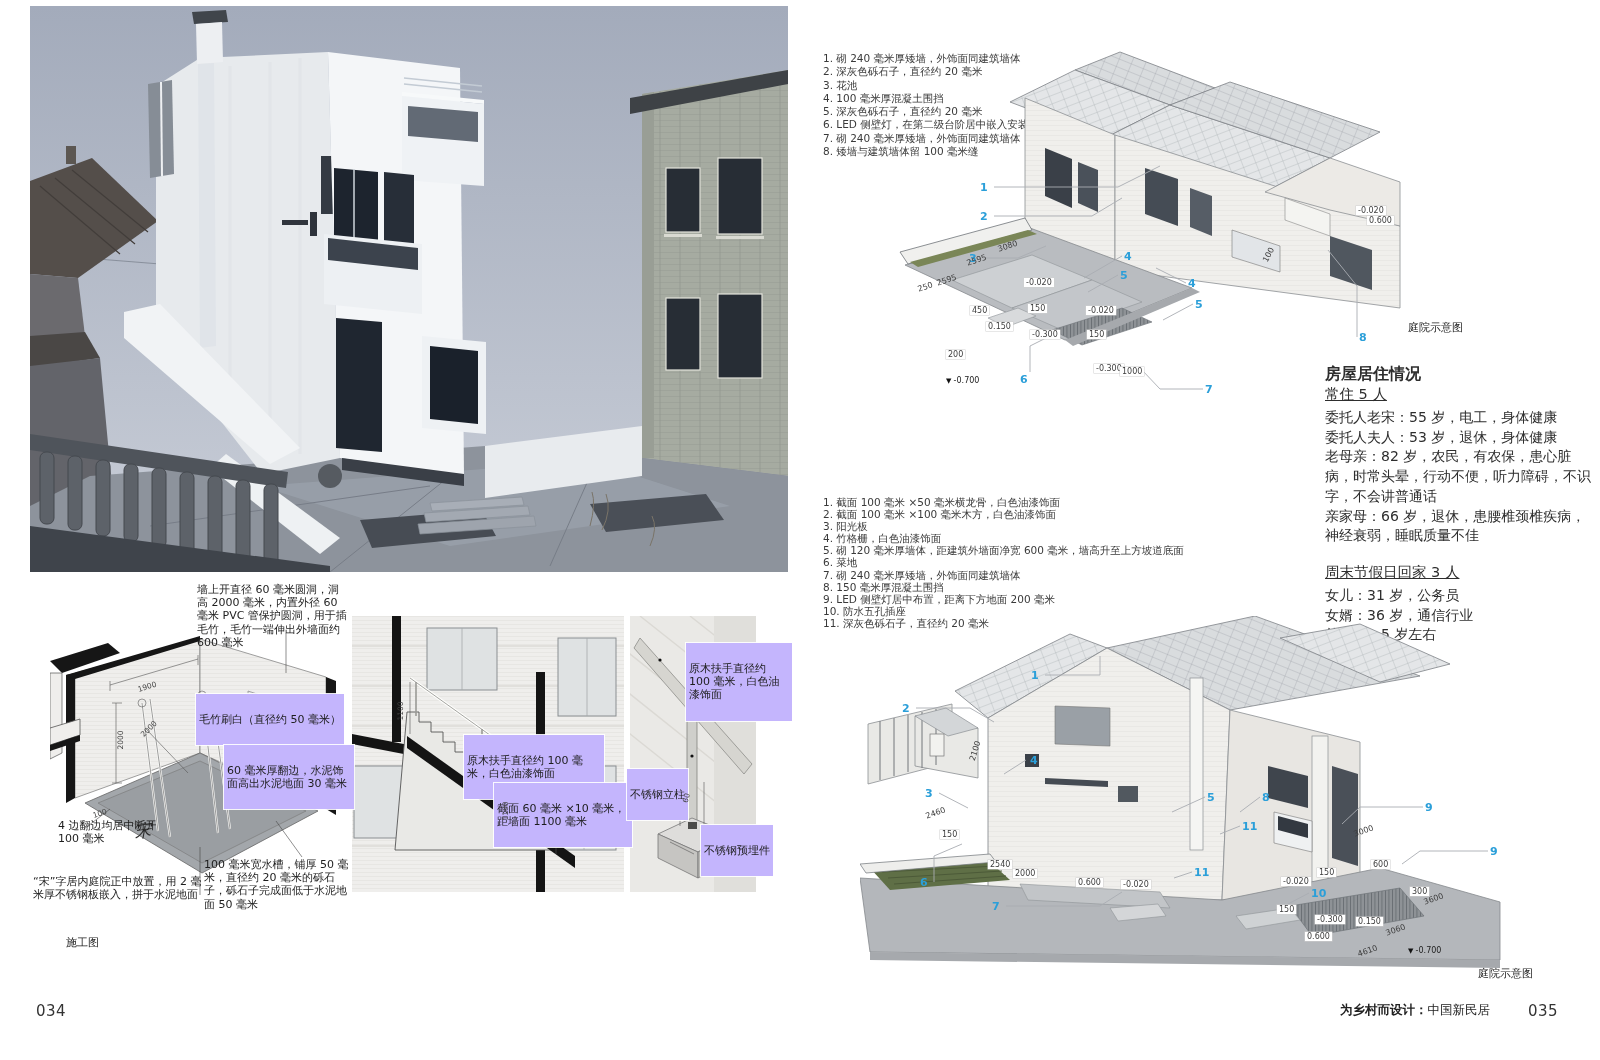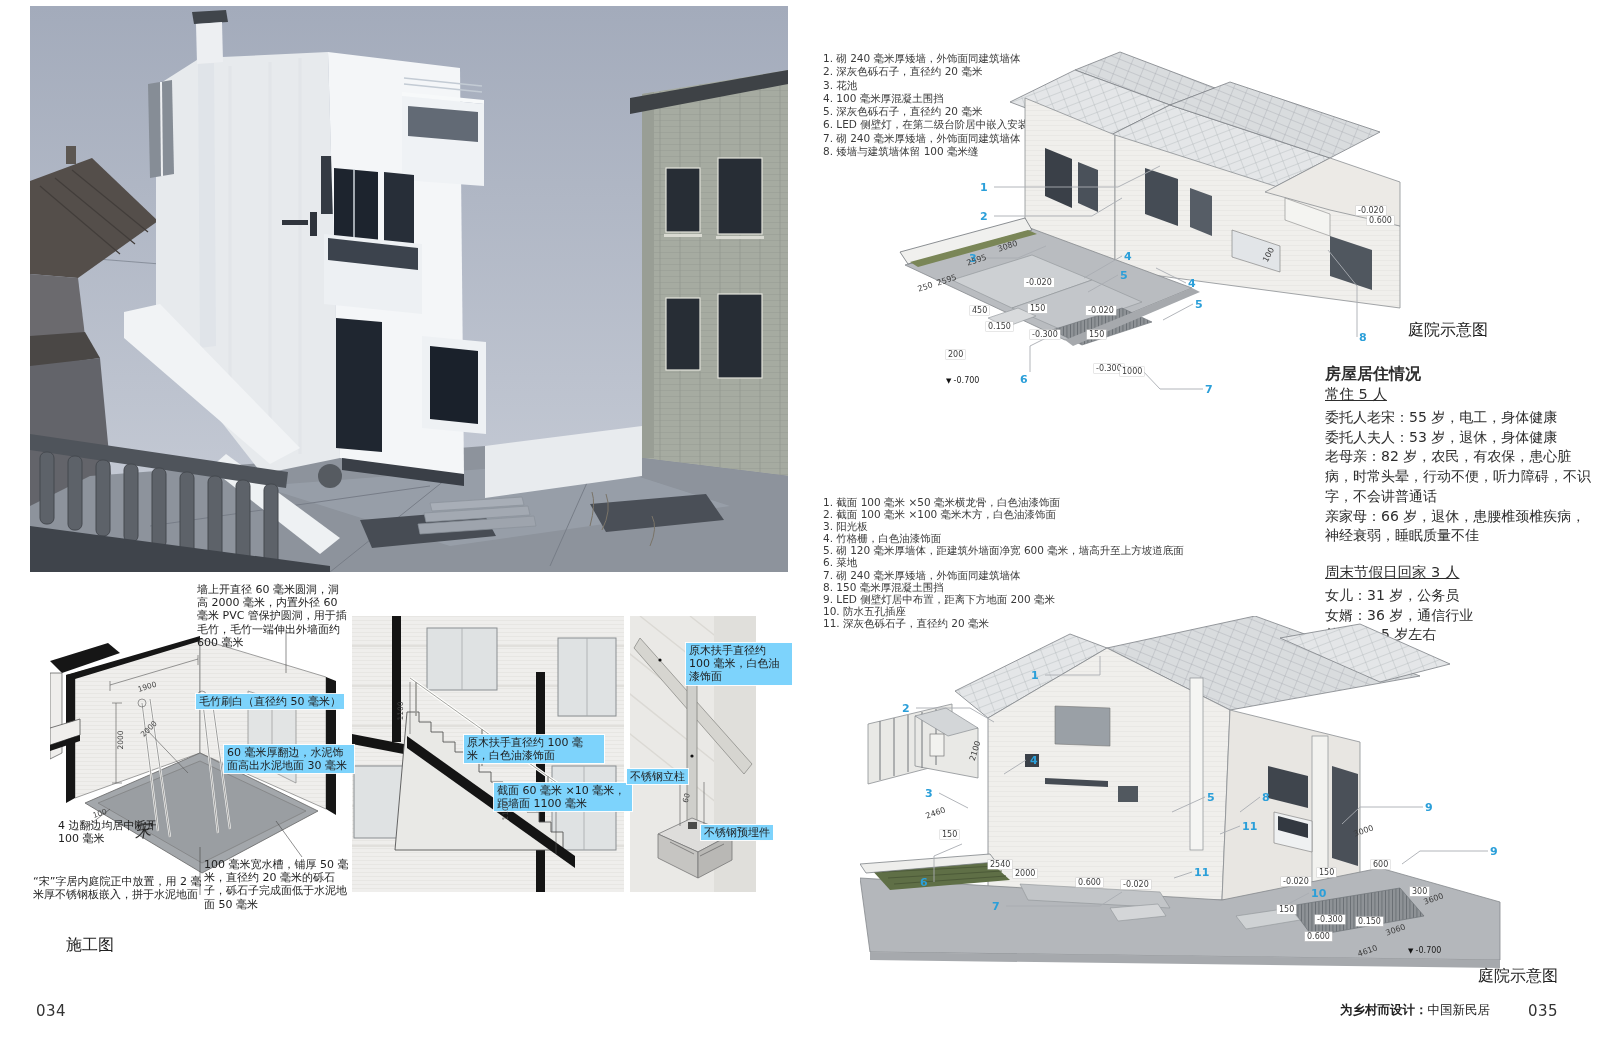--- a/index.html
+++ b/index.html
@@ -13,28 +13,28 @@
   .notes.tight{line-height:12.1px;}
   .note-line{display:block;}
 
   .occ{width:266px;font-size:14px;line-height:19.7px;color:#2e2e2e;}
   .occ-title{font-size:16px;font-weight:bold;line-height:20px;margin:0 0 4px 0;}
   .occ-sub{font-size:14.5px;text-decoration:underline;margin:0 0 0 0;line-height:20px;}
   .occ p{margin:0;}
   .occ .grp{margin-top:4px;}
   .occ .grp2{margin-top:16px;}
 
-  .caption{font-size:16px;color:#222;}
+  .caption{font-size:11px;color:#222;}
   .pagenum{font-size:15px;color:#333;letter-spacing:.5px;text-align:right;}
   .footer{font-size:12.5px;color:#222;text-align:right;white-space:nowrap;}
   .footer b{font-weight:bold;}
 
   
   .dlabel{font-size:11px;line-height:13.2px;color:#1d1d1d;}
-  .dlabel.boxed{background:#7dd3fc;padding:1px 3px;box-shadow:0 0 0 1px rgba(255,255,255,.9);}
+  .dlabel.boxed{background:#c4b5fd;padding:19px 3px;box-shadow:0 0 0 1px rgba(255,255,255,.9);}
   .nowrap{white-space:nowrap;}
 
   
   .axwrap{position:absolute;}
   .axwrap .callout{position:absolute;font-size:11px;font-weight:bold;}
   .axwrap .dim{position:absolute;font-size:8px;color:#3c3c3c;white-space:nowrap;transform-origin:left center;}
   .axwrap .dim.box{background:#fff;padding:0 2px;box-shadow:0 0 0 .5px #cfcfcf;}
   .axwrap .dim.lvl{font-size:8px;color:#222;}
   .axwrap .dim.lvl::before{content:"▼ ";font-size:7px;color:#111;}
   .smdim{position:absolute;font-size:7.5px;color:#444;transform-origin:left center;white-space:nowrap;}

